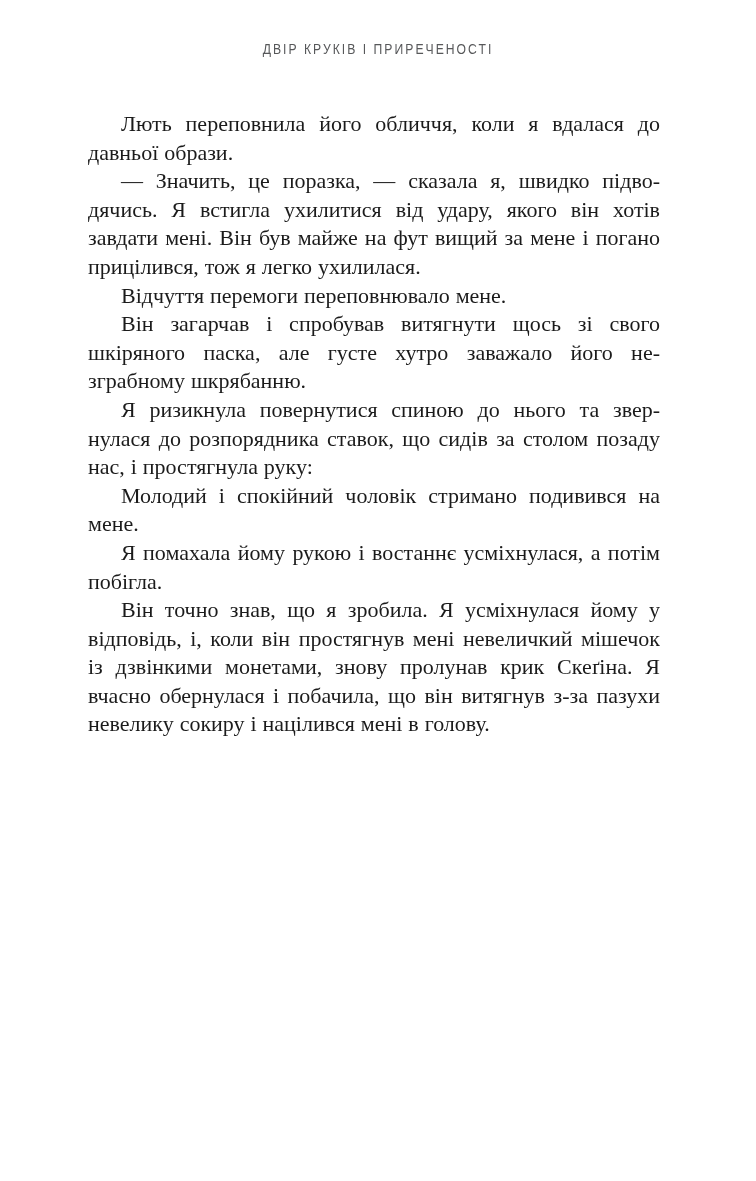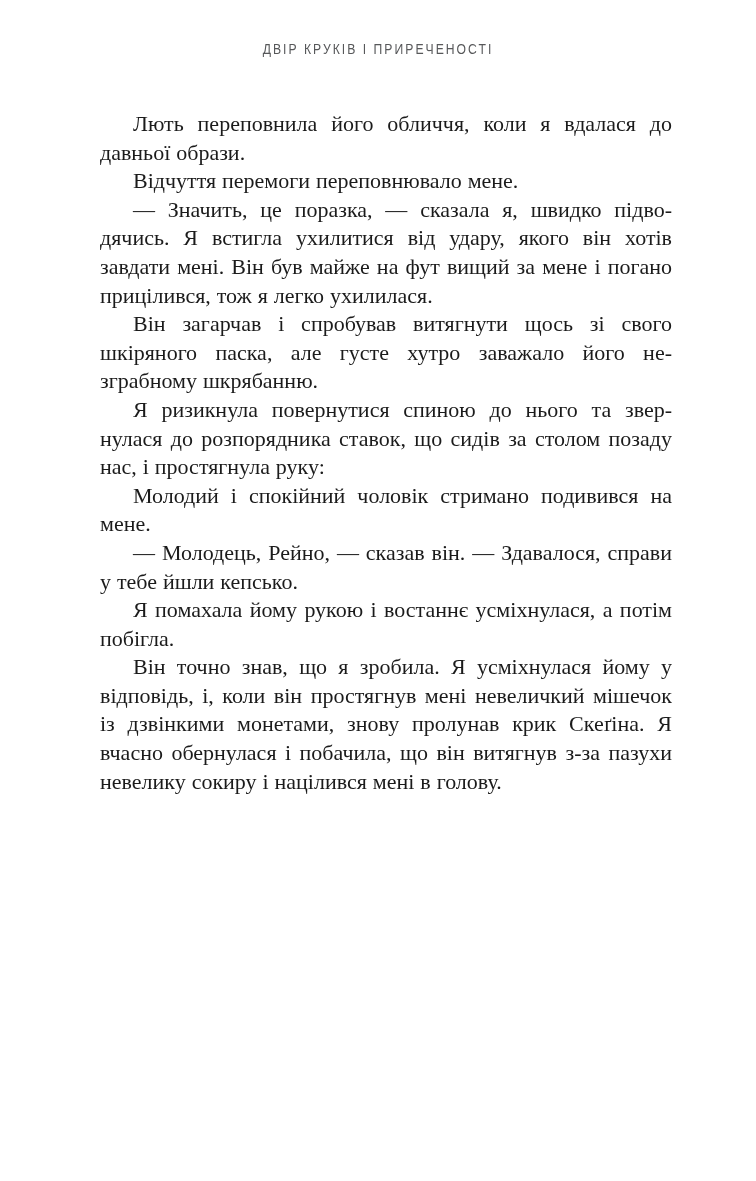--- a/index.html
+++ b/index.html
@@ -27,21 +27,21 @@
     font-weight: 400;
     letter-spacing: 2.4px;
     color: #57585a;
     transform: scaleX(0.84);
     transform-origin: 50% 50%;
     white-space: nowrap;
   }
   .page-body {
     position: absolute;
     top: 110px;
-    left: 100px;
+    left: 88px;
     width: 572px;
     font-size: 22px;
     line-height: 28.6px;
     color: #1b1b1b;
     text-align: justify;
     text-justify: inter-word;
   }
   .page-body p {
     margin: 0;
     padding: 0;
@@ -64,25 +64,24 @@
 </style>
 </head>
 <body>
 
 <main class="page">
 
   <div class="running-header">ДВІР КРУКІВ І ПРИРЕЧЕНОСТІ</div>
 
   <section class="page-body">
       <p>Лють переповнила його обличчя, коли я вдалася до давньої образи.</p>
+      <p>— Значить, це поразка, — сказала я, швидко підво­дячись. Я встигла ухилитися від удару, якого він хотів завдати мені. Він був майже на фут вищий за мене і по­гано прицілився, тож я легко ухилилася.</p>
       <p>Відчуття перемоги переповнювало мене.</p>
-      <p>— Значить, це поразка, — сказала я, швидко підво­дячись. Я встигла ухилитися від удару, якого він хотів завдати мені. Він був майже на фут вищий за мене і по­гано прицілився, тож я легко ухилилася.</p>
       <p>Він загарчав і спробував витягнути щось зі свого шкіряного паска, але густе хутро заважало його не­зграбному шкрябанню.</p>
       <p>Я ризикнула повернутися спиною до нього та звер­нулася до розпорядника ставок, що сидів за столом позаду нас, і простягнула руку:</p>
       <p>Молодий і спокійний чоловік стримано подивився на мене.</p>
-      <p>— Молодець, Рейно, — сказав він. — Здавалося, справи у тебе йшли кепсько.</p>
       <p>Я помахала йому рукою і востаннє усміхнулася, а по­тім побігла.</p>
       <p>Він точно знав, що я зробила. Я усміхнулася йому у відповідь, і, коли він простягнув мені невеличкий мішечок із дзвінкими монетами, знову пролунав крик Скеґіна. Я вчасно обернулася і побачила, що він ви­тягнув з-за пазухи невелику сокиру і націлився мені в голову.</p>
     </section>
 
   <div class="page-number">13</div>
 
 </main>
 
 </body></html>

